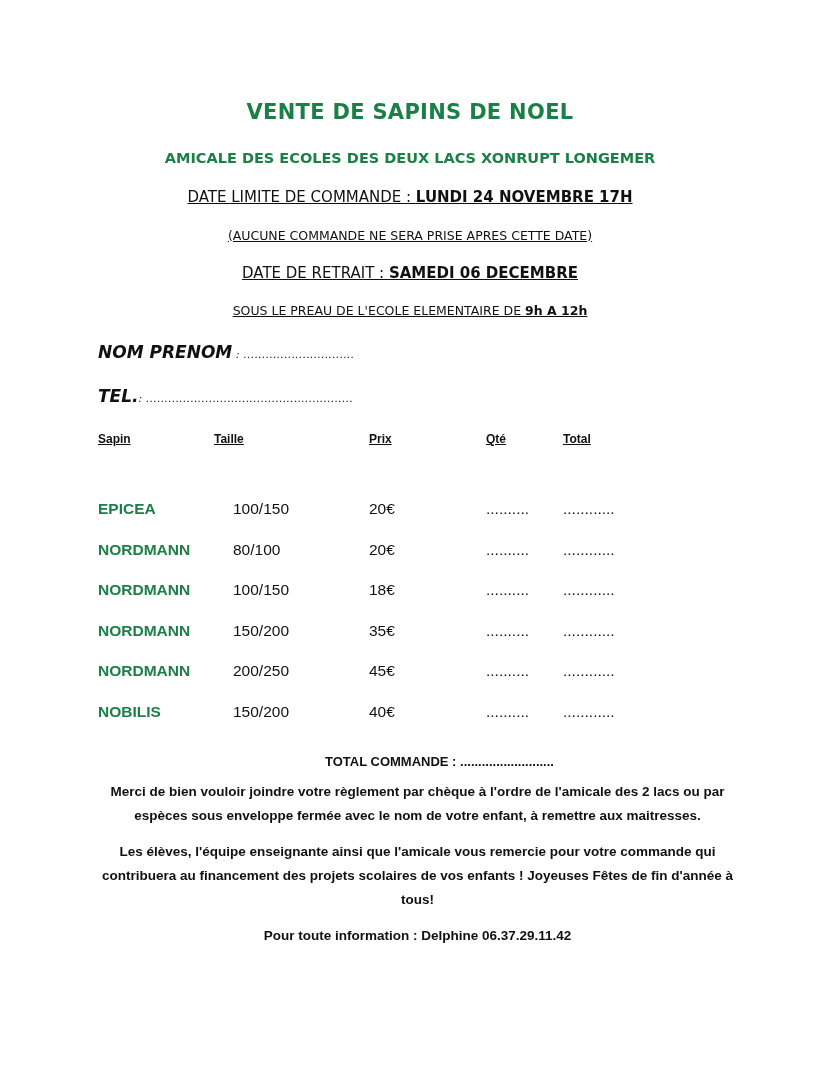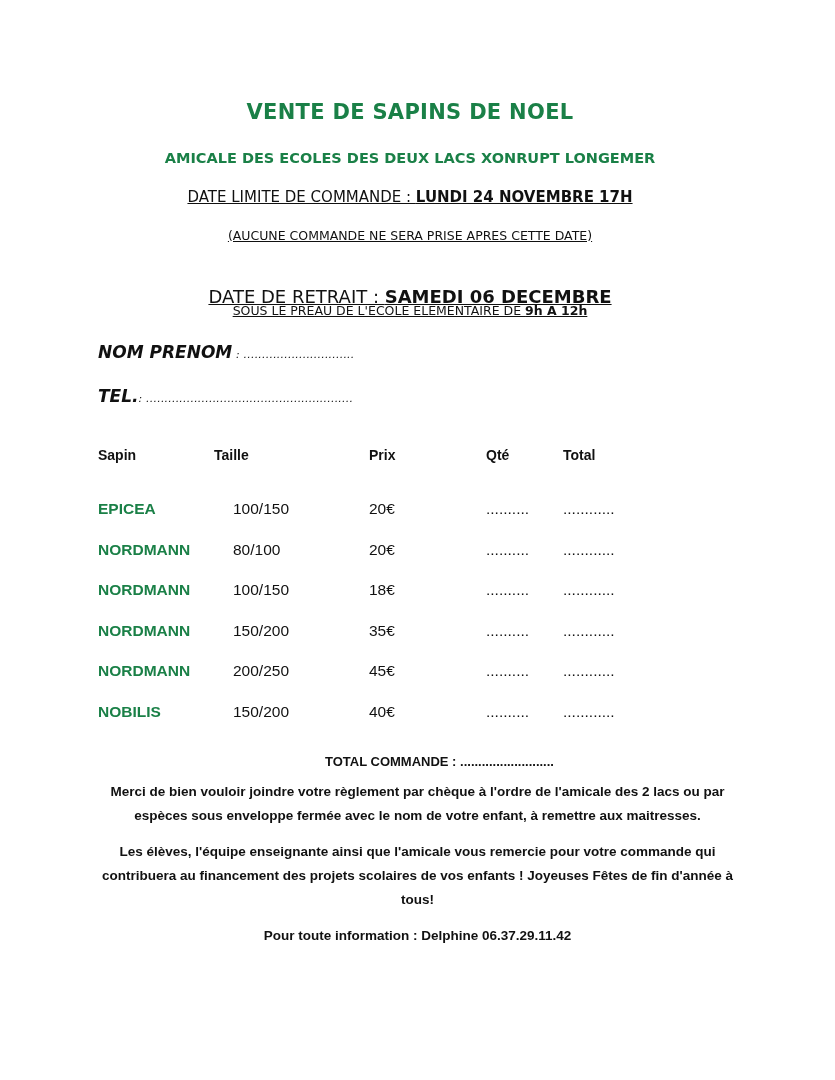--- a/index.html
+++ b/index.html
@@ -5,27 +5,27 @@
     html, body { margin: 0; padding: 0; background: #ffffff; }
     body { width: 835px; height: 1080px; position: relative; overflow: hidden; font-family: "Liberation Sans", sans-serif; color: #111; }
     .abs { position: absolute; white-space: nowrap; }
     .center { left: 0; width: 820px; text-align: center; }
     .green { color: #1a8047; }
     .comic { font-family: "DejaVu Sans", sans-serif; }
     .title { top: 100px; font-size: 21px; font-weight: bold; letter-spacing: 0.3px; }
     .subtitle { top: 150px; font-size: 14.5px; font-weight: bold; }
     .line1 { top: 188px; font-size: 15px; }
     .line2 { top: 228px; font-size: 12.5px; }
-    .line3 { top: 264px; font-size: 18px; margin-top: 22px; }
+    .line3 { top: 264px; font-size: 15px; }
     .line4 { top: 303px; font-size: 12.5px; }
     .u { text-decoration: underline; }
     .b { font-weight: bold; }
     .field { left: 98px; font-size: 17px; font-weight: bold; font-style: italic; }
     .field .dots { font-size: 11px; font-weight: normal; letter-spacing: 0.2px; }
-    .hdr { top: 447px; font-size: 14px; font-weight: bold; }
+    .hdr { top: 432px; font-size: 12px; font-weight: bold; text-decoration: underline; }
     .row { font-size: 15.5px; }
     .row .name { position: absolute; left: 98px; font-weight: bold; color: #1a8047; }
     .row .size { position: absolute; left: 233px; }
     .row .price { position: absolute; left: 369px; }
     .row .qty { position: absolute; left: 486px; }
     .row .tot { position: absolute; left: 563px; }
     .totalcmd { top: 742px; left: 325px; font-size: 13px; font-weight: bold; margin-top: 12px; }
     .para { left: 90px; width: 655px; text-align: center; font-size: 13.5px; font-weight: bold; line-height: 24px; white-space: normal; }
   </style>
 </head>

